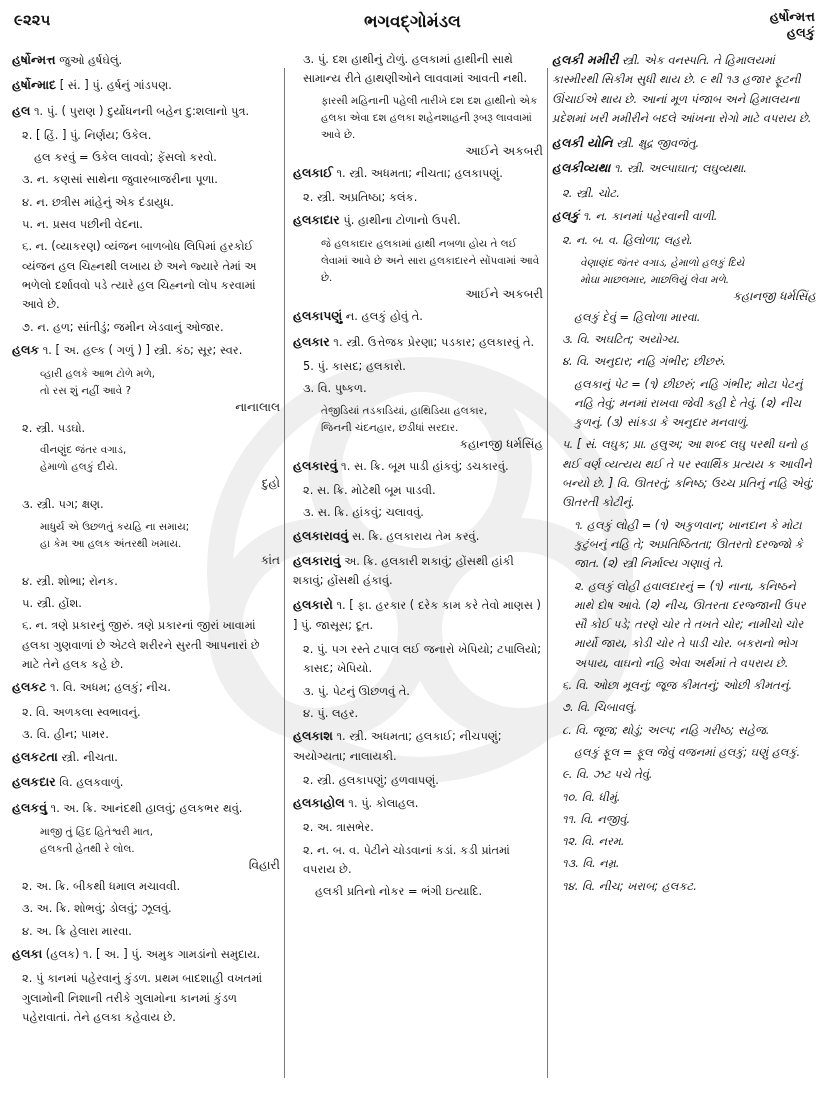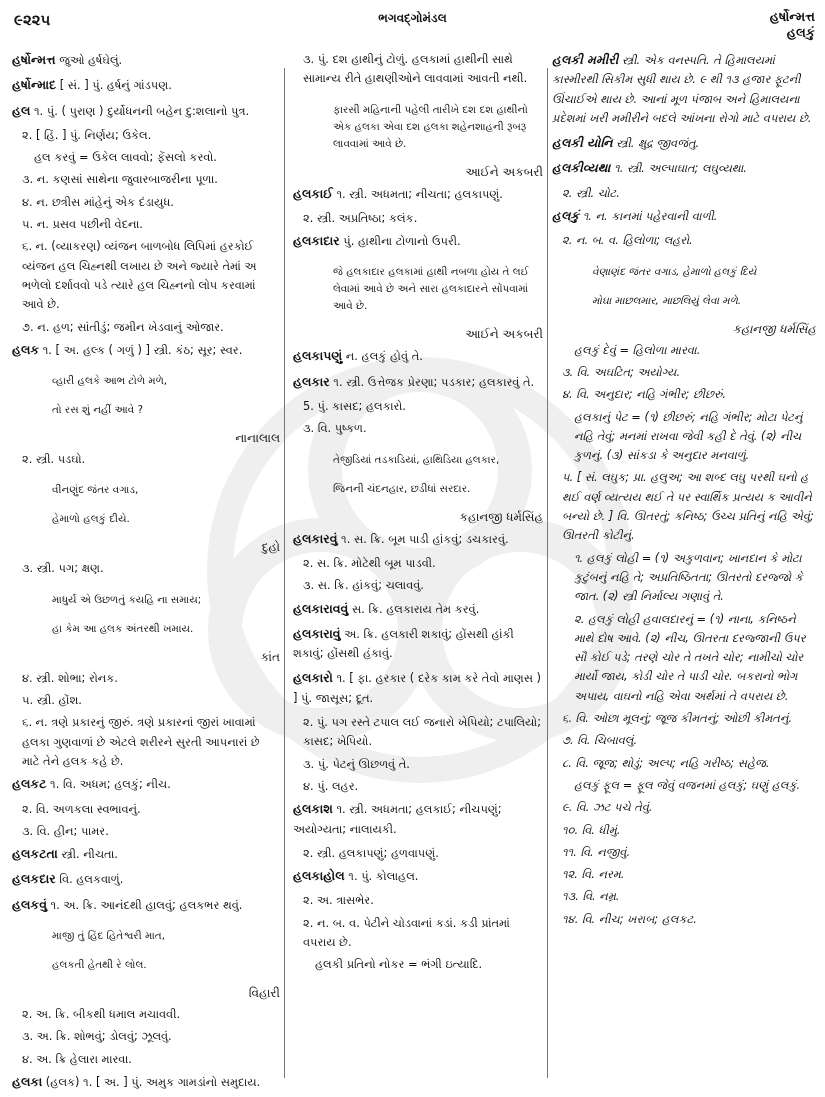--- a/index.html
+++ b/index.html
@@ -4,38 +4,38 @@
 <style>
   html, body { margin: 0; padding: 0; background: #ffffff; }
   body {
     width: 825px; height: 1097px; position: relative; overflow: hidden;
     font-family: "DejaVu Sans", sans-serif; color: #111;
   }
   .header {
     position: absolute; left: 0; top: 0; width: 825px; height: 48px;
   }
   .page-number { position: absolute; left: 14px; top: 11px; font-size: 15px; font-weight: bold; }
-  .book-title { position: absolute; left: 0; width: 825px; top: 11px; text-align: center; font-size: 12px; font-weight: bold; }
+  .book-title { position: absolute; left: 0; width: 825px; top: 11px; text-align: center; font-size: 17px; font-weight: bold; }
   .guide-words { position: absolute; right: 10px; top: 9px; text-align: right; font-size: 13px; font-weight: bold; line-height: 16px; }
   .watermark {
     position: absolute; left: 200px; top: 310px; width: 440px; height: 500px; pointer-events: none;
   }
   .columns { position: absolute; left: 0; top: 50px; width: 691px; height: 1040px; }
   .col { position: absolute; top: 0; height: 1030px; font-size: 11.4px; line-height: 19.3px; }
   .col1 { left: 12px; width: 268px; }
   .col2 { left: 293px; width: 250px; }
   .col3 { left: 552px; width: 264px; font-style: italic; }
   .rule { position: absolute; top: 18px; width: 1px; background: #777; }
   .rule1 { left: 284px; height: 1010px; }
   .rule2 { left: 547px; height: 1010px; }
   .entry { margin: 0 0 5px 0; }
   .hw { font-weight: bold; font-size: 12.5px; }
   .sense { padding-left: 10px; margin: 0 0 3px 0; }
   .sub { padding-left: 22px; margin: 0 0 3px 0; }
-  .quote { padding-left: 28px; font-size: 10.4px; line-height: 17px; margin: 12px; }
+  .quote { padding-left: 28px; font-size: 10.4px; line-height: 17px; margin: 0; }
   .cite { text-align: right; font-size: 12px; line-height: 17px; margin: 0 0 3px 0; }
 </style>
 </head>
 <body>
 
 <div class="header">
   <span class="page-number">૯૨૨૫</span>
   <span class="book-title">ભગવદ્ગોમંડલ</span>
   <div class="guide-words">
     <div>હર્ષોન્મત્ત</div>

